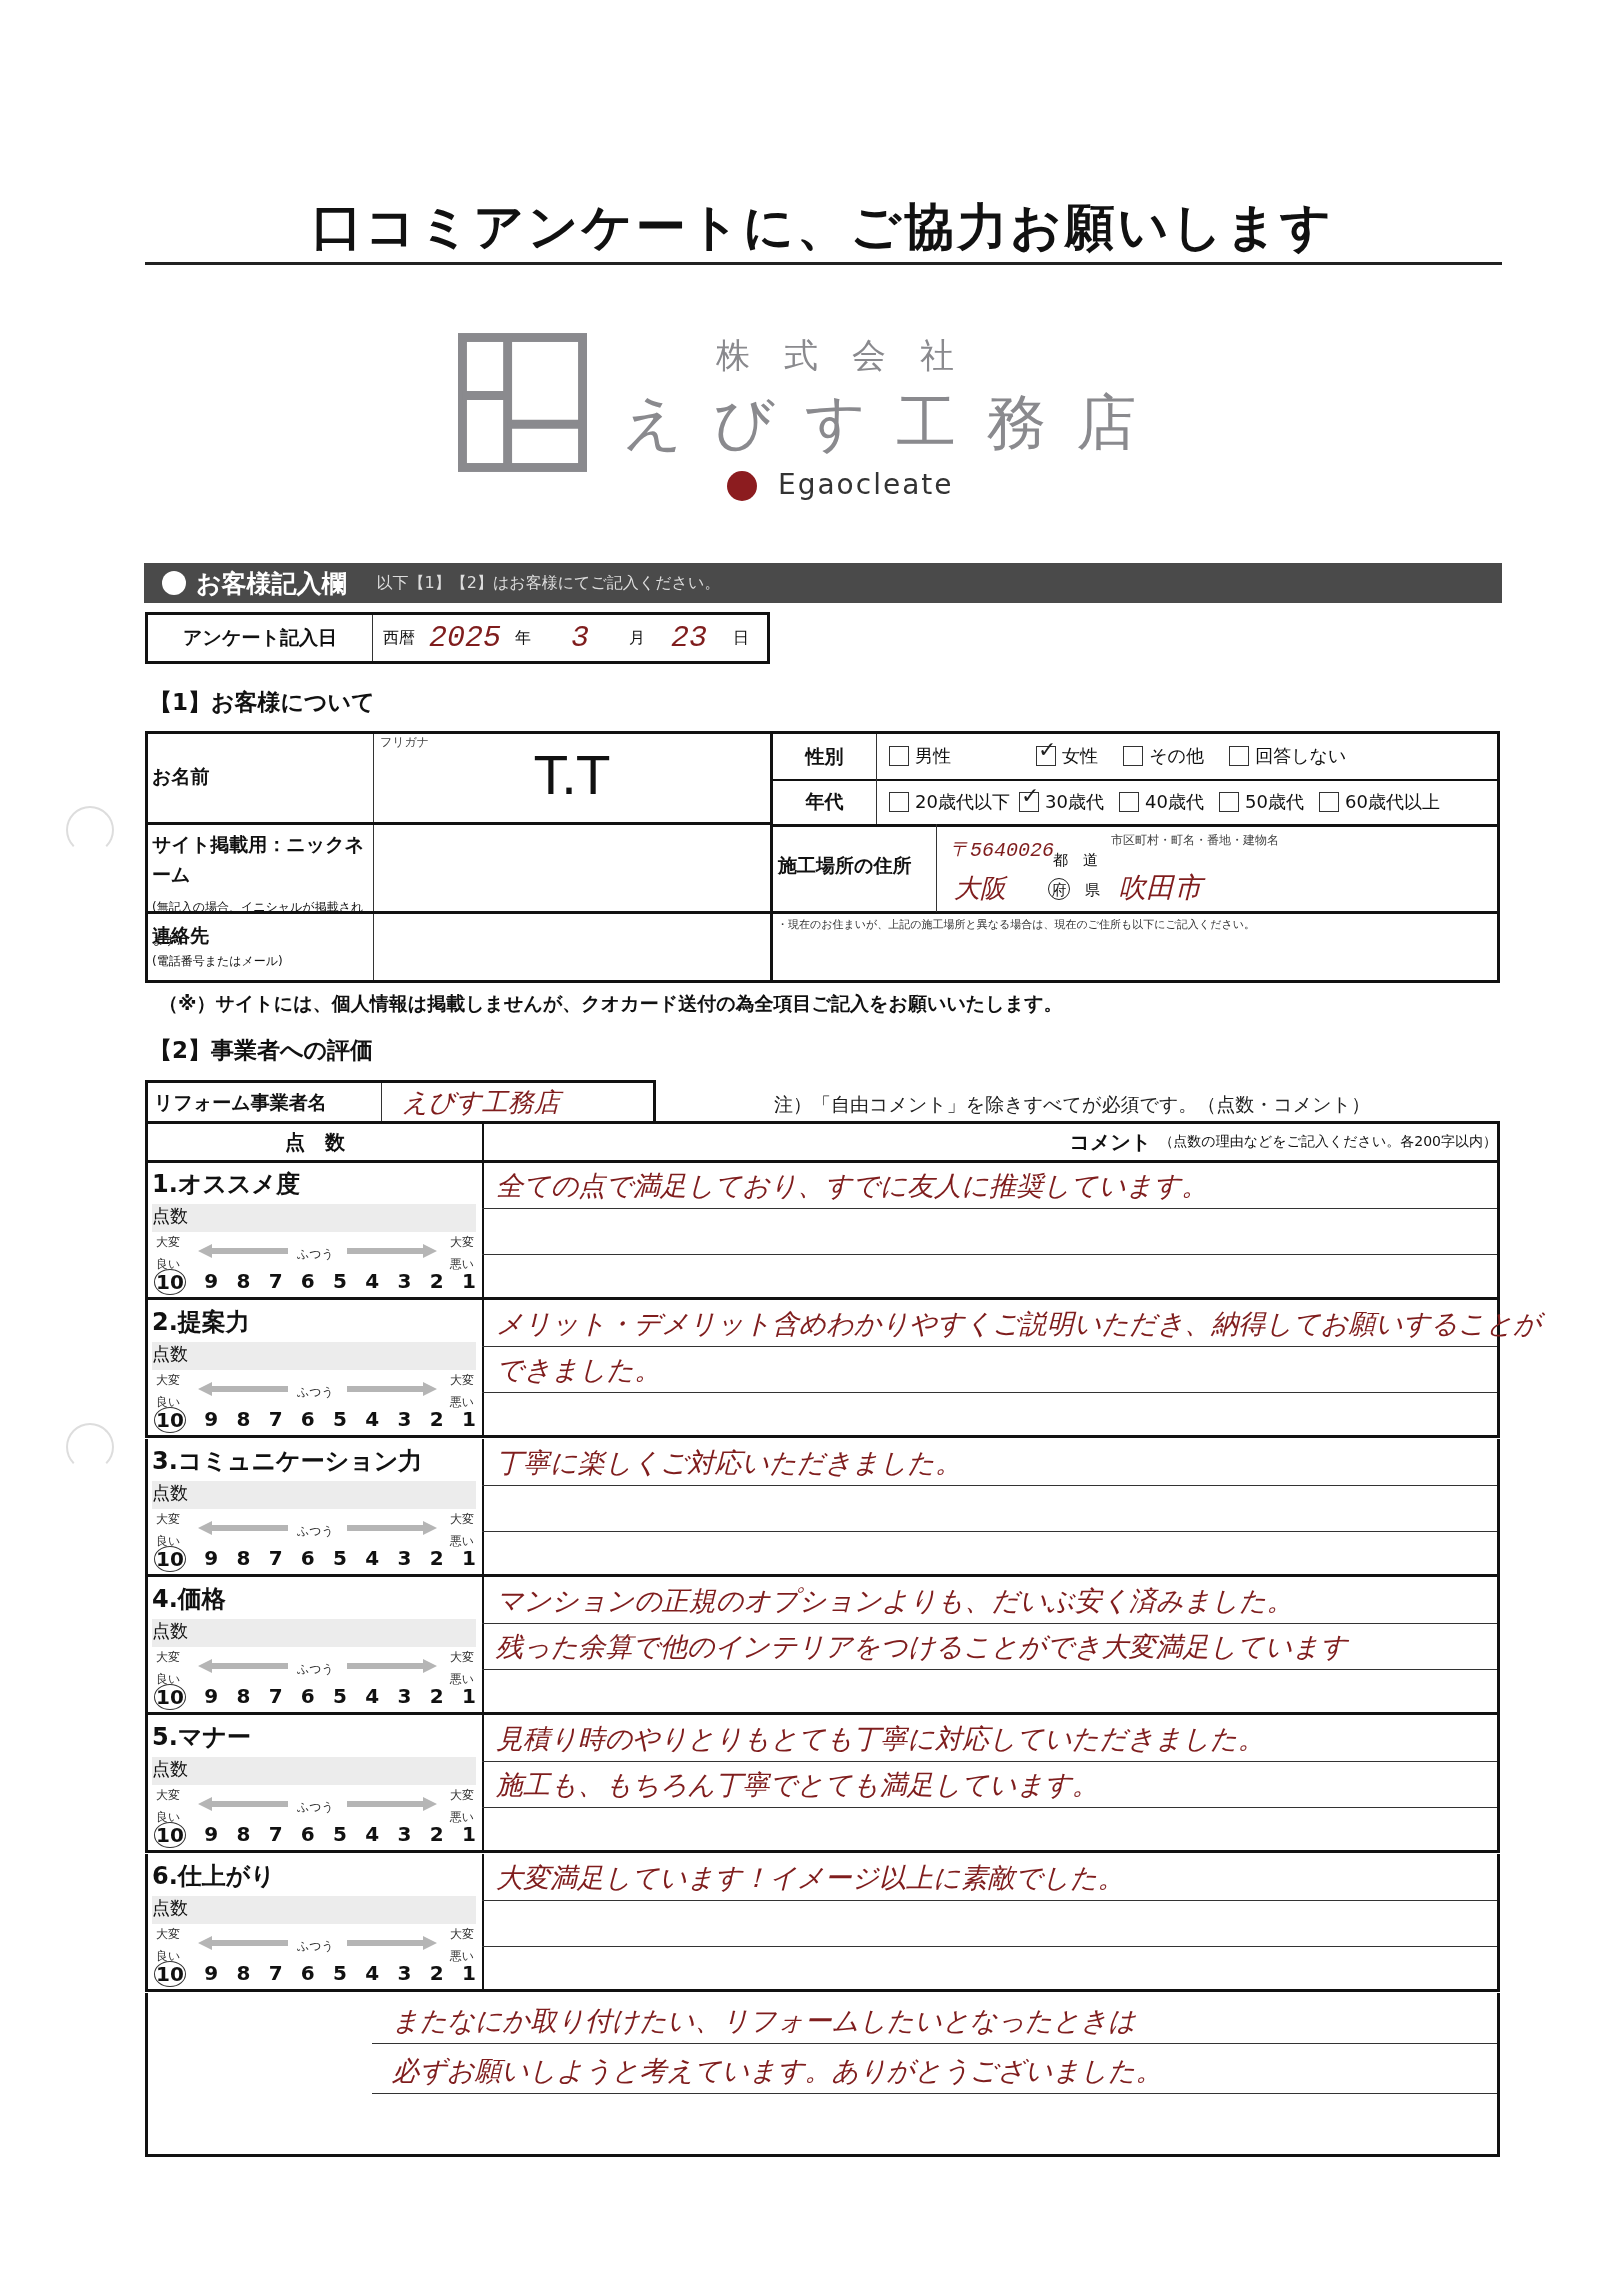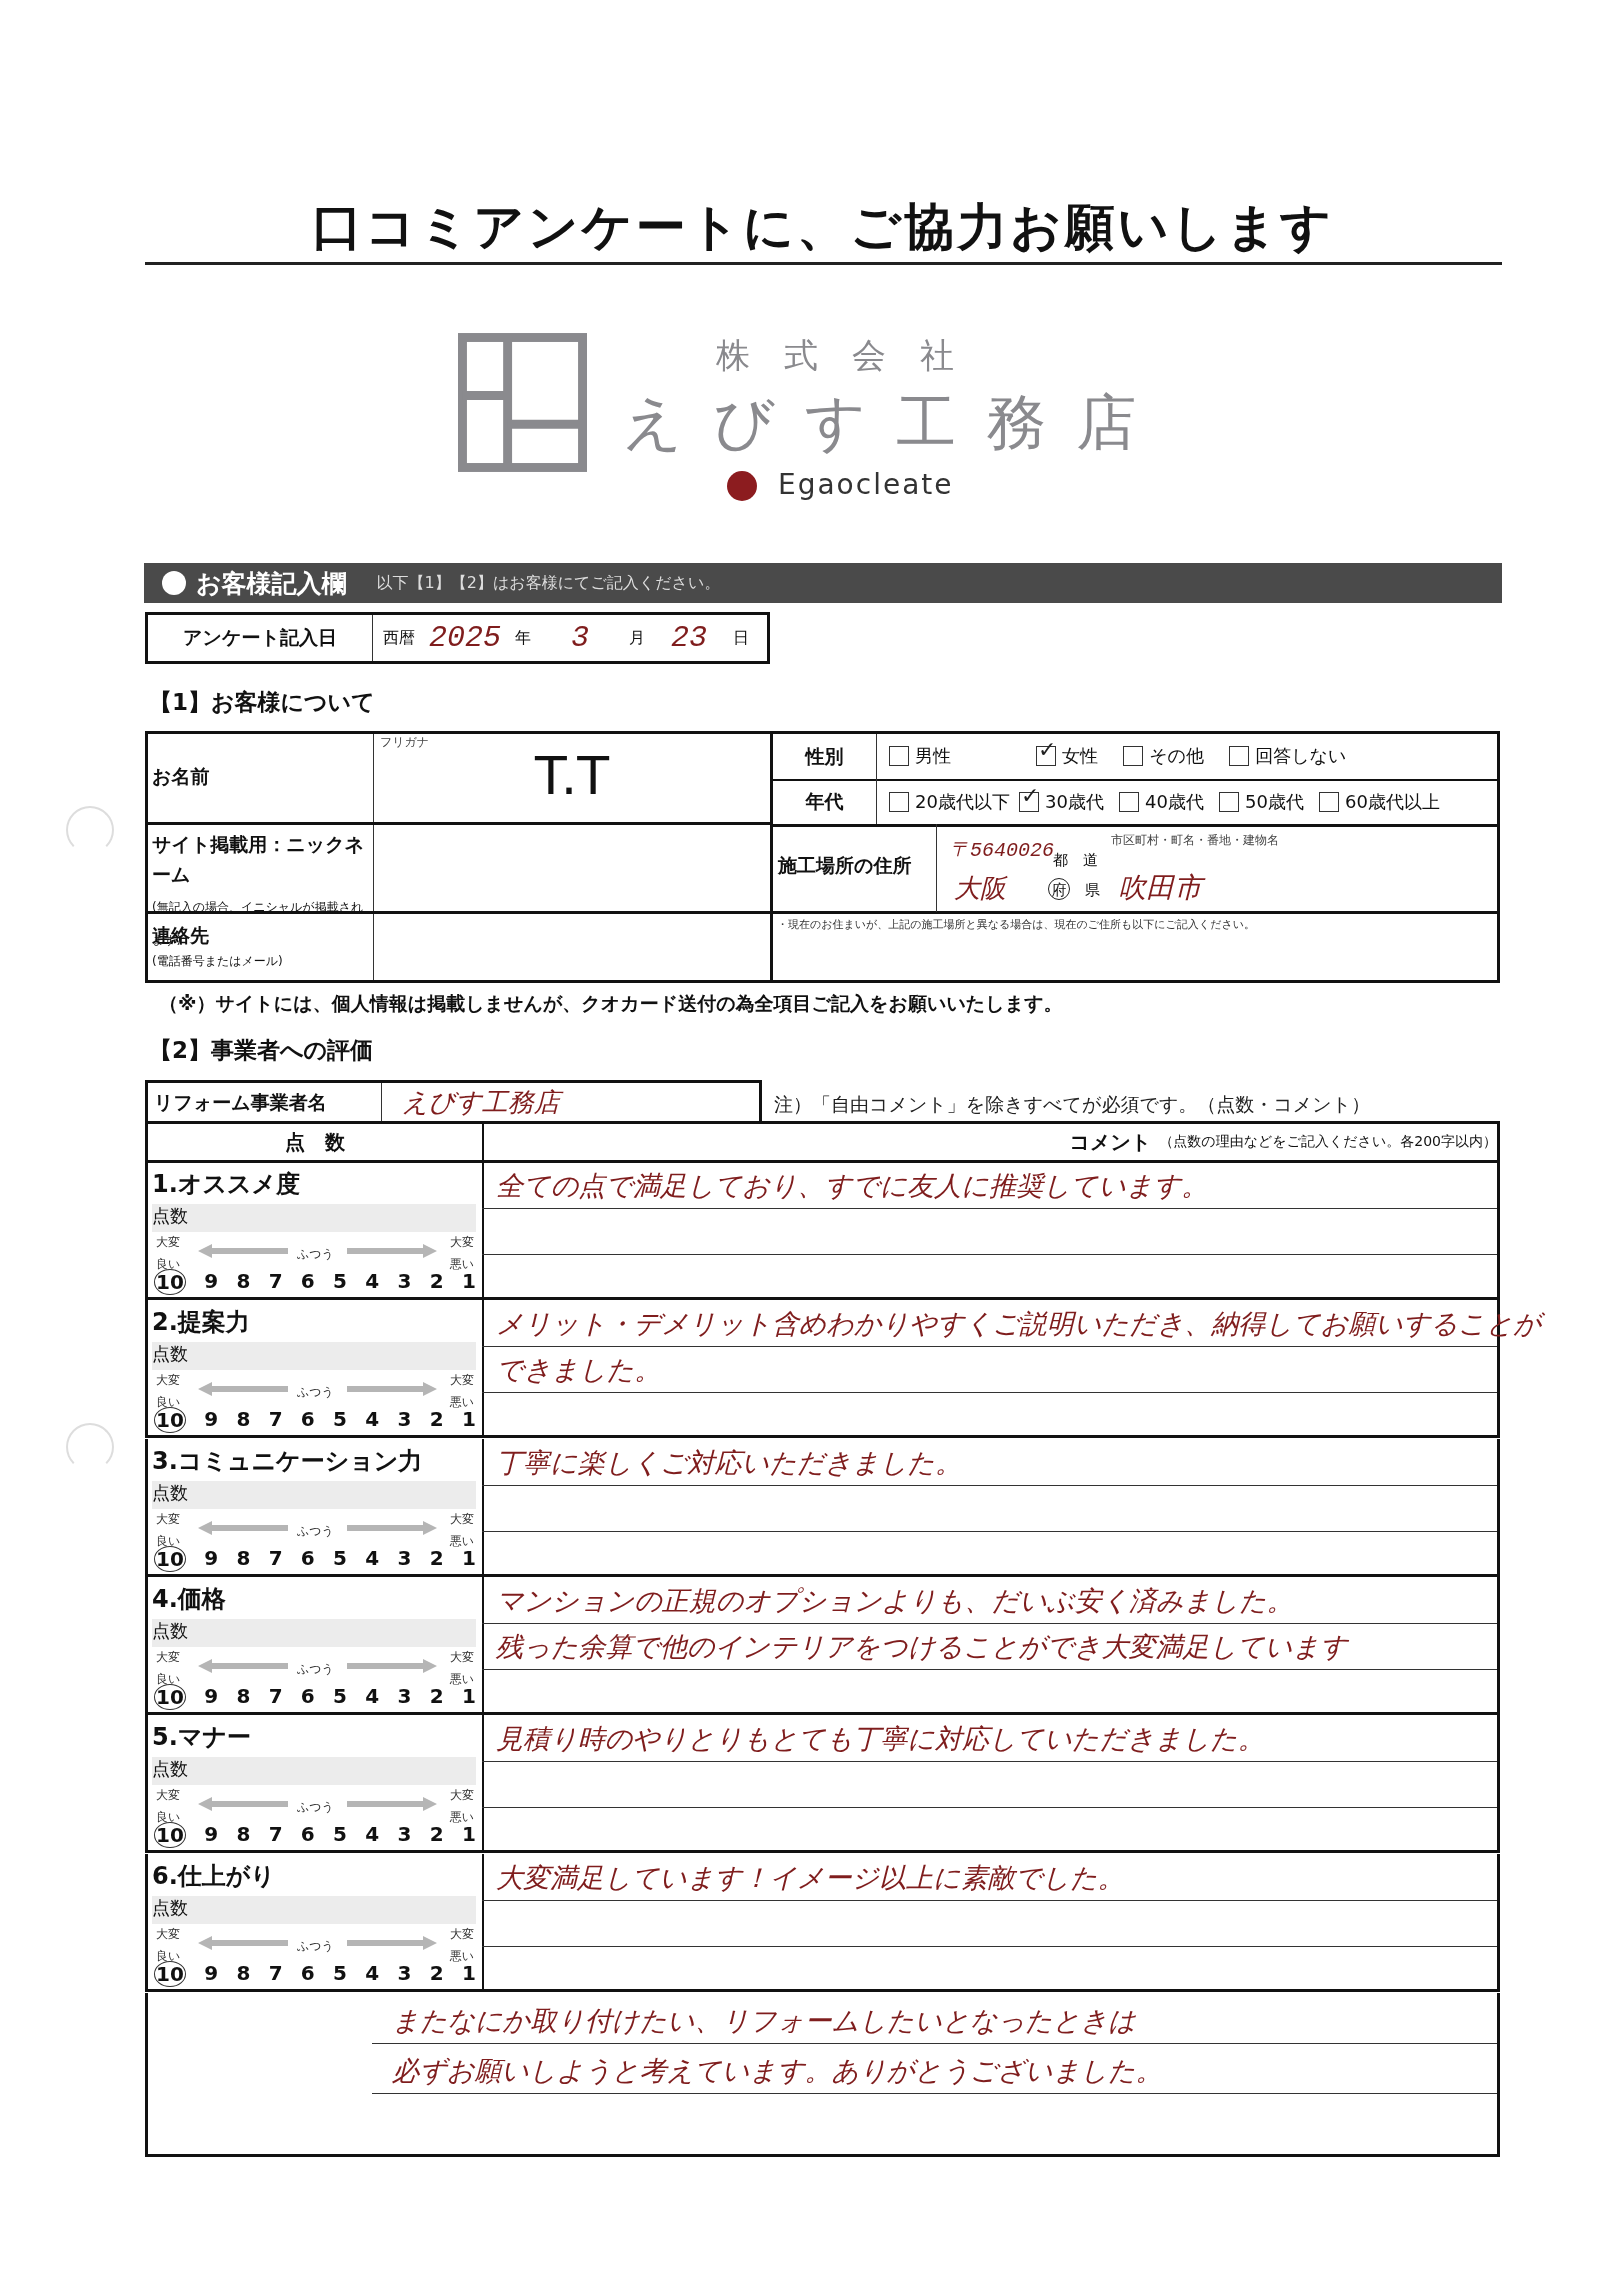--- a/index.html
+++ b/index.html
@@ -167,21 +167,21 @@
   <div class="cell hand" style="left:970px;top:135px;font-size:28px;">吹田市</div>
 
   <div class="cell" style="left:629px;top:183px;font-size:11px;color:#333;">・現在のお住まいが、上記の施工場所と異なる場合は、現在のご住所も以下にご記入ください。</div>
   <div class="cell" style="left:625px;top:199px;width:724px;height:47px;"></div>
 </div>
 
 <div class="abs" style="left:159px;top:991px;font-size:19px;font-weight:bold;">（※）サイトには、個人情報は掲載しませんが、クオカード送付の為全項目ご記入をお願いいたします。</div>
 
 <div class="abs sec-h" style="left:149px;top:1035px;">【2】事業者への評価</div>
 
-<div class="abs" style="left:145px;top:1080px;width:617px;height:42px;border:3px solid #111;border-bottom:none;box-sizing:border-box;display:flex;">
+<div class="abs" style="left:145px;top:1080px;width:511px;height:42px;border:3px solid #111;border-bottom:none;box-sizing:border-box;display:flex;">
   <div style="width:227px;border-right:1px solid #333;display:flex;align-items:center;padding-left:6px;font-size:19px;font-weight:bold;">リフォーム事業者名</div>
   <div class="hand" style="flex:1;display:flex;align-items:center;padding-left:20px;font-size:26px;">えびす工務店</div>
 </div>
 <div class="abs" style="left:774px;top:1092px;font-size:19px;color:#222;">注）「自由コメント」を除きすべてが必須です。（点数・コメント）</div>
 
 <div class="abs" style="left:145px;top:1121px;width:1355px;height:42px;border:3px solid #111;box-sizing:border-box;">
   <div style="position:absolute;left:0;top:0;width:334px;height:100%;border-right:2px solid #111;display:flex;align-items:center;justify-content:center;font-size:20px;font-weight:bold;">点　数</div>
   <div style="position:absolute;left:336px;right:0;top:0;height:100%;display:flex;align-items:center;justify-content:flex-end;">
     <span style="font-size:20px;font-weight:bold;margin-right:8px;">コメント</span>
     <span style="font-size:14px;">（点数の理由などをご記入ください。各200字以内）</span>
@@ -349,20 +349,21 @@
           <span class="">5</span>
           <span class="">4</span>
           <span class="">3</span>
           <span class="">2</span>
           <span class="">1</span>
         </div>
       </div>
       <div class="rline" style="top:46px;"></div>
       <div class="rline" style="top:92px;"></div>
       <div class="ctext hand" style="top:6px;">見積り時のやりとりもとても丁寧に対応していただきました。</div>
+      <div class="ctext hand" style="top:52px;">施工も、もちろん丁寧でとても満足しています。</div>
       <div class="ctext hand" style="top:98px;"></div>
     </div>
     <div class="rowbox" style="top: 1854px; height: 138px;">
       <div class="rleft">
         <div class="rtitle">6.仕上がり</div>
         <div class="rten"><span>点数</span></div>
         <div class="rlabel" style="left:8px;top:72px;">大変</div>
         <div class="rlabel" style="left:8px;top:94px;">良い</div>
         <div class="rlabel" style="right:8px;top:72px;">大変</div>
         <div class="rlabel" style="right:8px;top:94px;">悪い</div>

